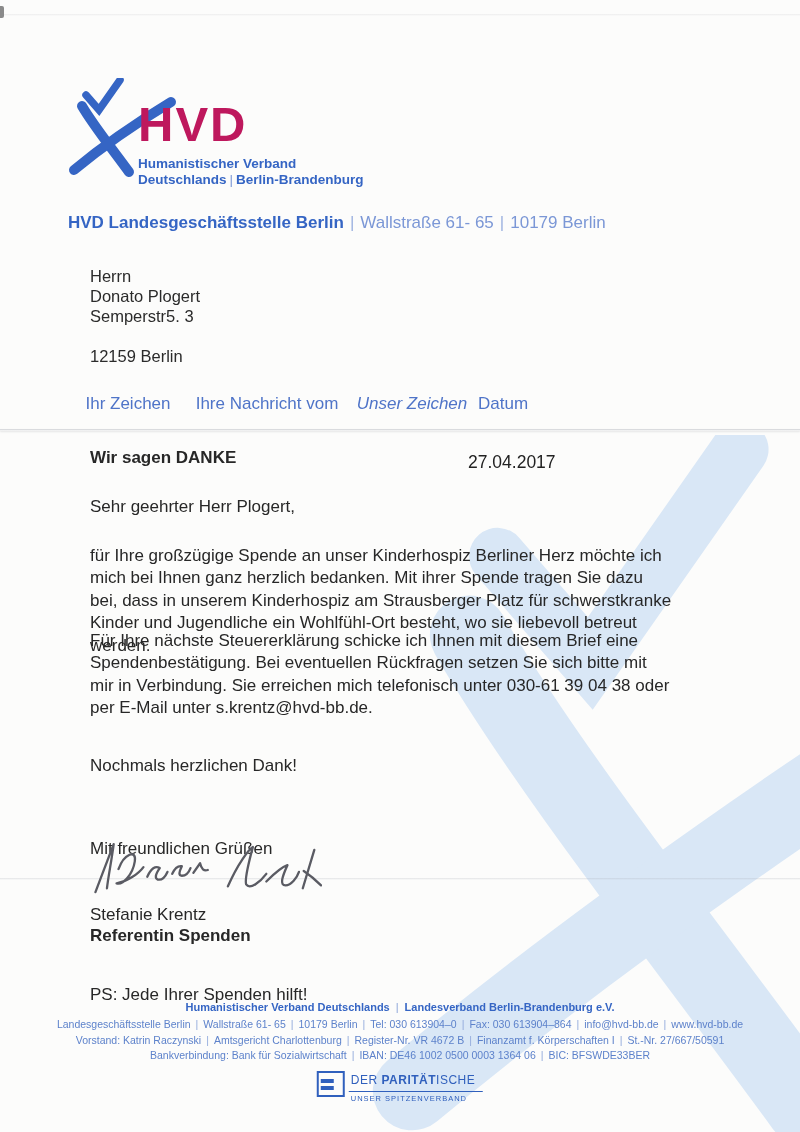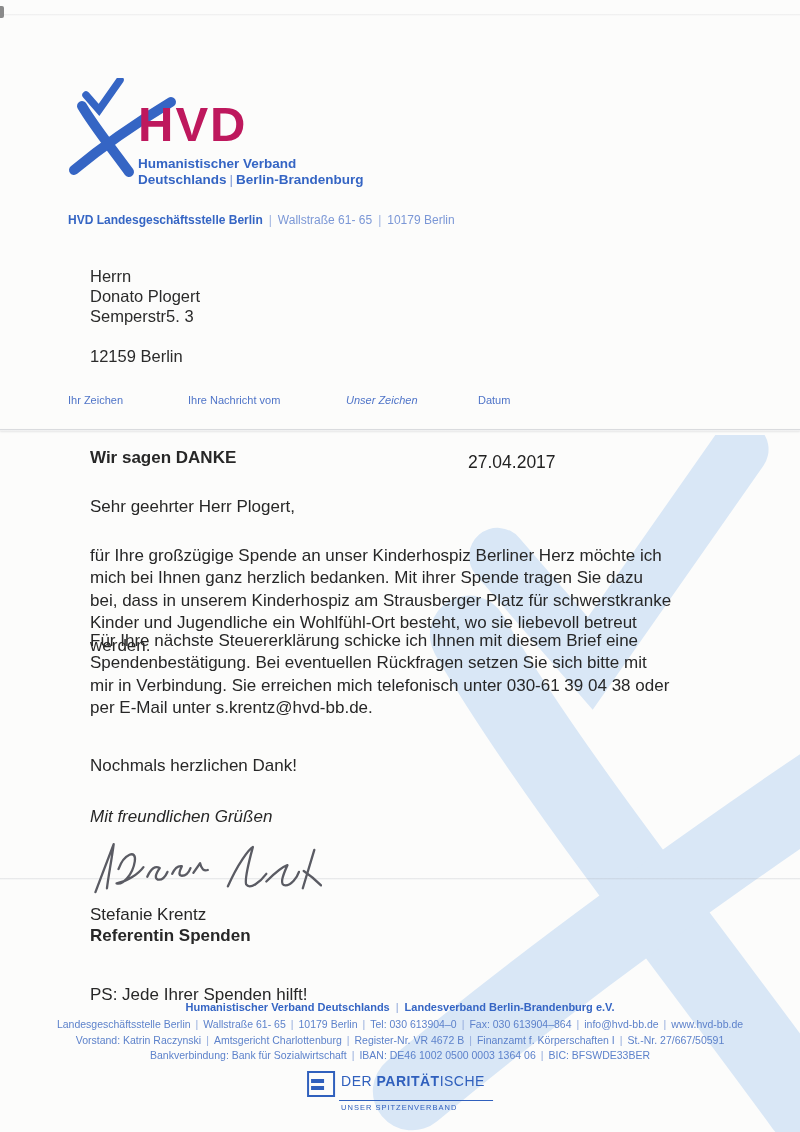--- a/index.html
+++ b/index.html
@@ -28,61 +28,61 @@
   
   .logo-figure{left:66px;top:78px;width:115px;height:105px;}
   .logo-figure path{stroke:#3565c4;fill:none;stroke-linecap:round;}
   .logo-text{left:138px;top:100px;line-height:1;}
   .logo-acronym{font-size:49px;font-weight:bold;color:#be185d;letter-spacing:2px;}
   .logo-sub{margin-top:7px;font-size:13.5px;font-weight:600;color:#3565c4;line-height:1.22;}
   .logo-sub .bold{font-weight:800;}
   .logo-sub .sep{font-weight:400;color:#7b97d6;padding:0 3px;}
 
   
-  .sender-line{left:68px;top:213px;font-size:12px;color:#7b97d6;}
+  .sender-line{left:68px;top:213px;font-size:17px;color:#7b97d6;}
   .sender-line .bold{font-weight:bold;color:#3565c4;}
   .sender-line .sep{padding:0 6px;color:#9db2e0;}
 
   
   .recipient{left:90px;top:266px;font-size:16.5px;line-height:20px;color:#2b2b2b;}
   .recipient .city{margin-top:20px;}
 
   
-  .ref-row{left:68px;top:394px;display:flex;font-size:11px;color:#4f74c8;}
+  .ref-row{left:68px;top:394px;display:flex;font-size:17px;color:#4f74c8;text-align:center;}
   .ref-col1{width:120px;}.ref-col2{width:158px;}.ref-col3{width:132px;font-style:italic;}
   .ref-date{left:468px;top:407px;font-size:17.5px;color:#222;margin-top:45px;}
 
   
   .body-text{left:90px;font-size:17px;line-height:22.4px;color:#272727;white-space:pre-line;}
   .subject{top:447px;font-weight:bold;text-align:center;}
   .salutation{top:496px;}
   .para1{top:545px;}
   .para2{top:630px;}
   .thanks{top:755px;}
-  .closing{top:806px;font-style:italic;}
+  .closing{top:838px;}
   .signer-name{top:904px;}
   .signer-title{top:925px;font-weight:bold;}
   .ps{top:984px;}
 
   .signature{left:82px;top:833px;width:240px;height:74px;}
   .signature path{stroke:#5a5b63;stroke-width:2.4;fill:none;stroke-linecap:round;stroke-linejoin:round;}
 
   
   .footer-org{top:1001px;left:0;width:100%;text-align:center;font-size:11px;font-weight:bold;color:#3565c4;}
   .footer-org .sep{font-weight:400;color:#8aa3d8;padding:0 6px;}
   .footer-line{left:0;width:100%;text-align:center;font-size:10.5px;color:#5d82cb;}
   .f1{top:1018px;}.f2{top:1034px;}.f3{top:1049px;}
   .footer-line .sep{padding:0 5px;color:#93abdd;}
 
   
   .partner{top:1071px;left:50%;transform:translateX(-50%);display:flex;align-items:flex-start;}
   .partner-square{width:22px;height:22px;border:2px solid #3060bd;display:flex;flex-direction:column;justify-content:center;gap:3px;padding-left:2px;}
   .partner-square .bar{width:13px;height:4px;background:#3060bd;}
   .partner-textblock{margin-left:4px;}
-  .partner-title{font-size:14px;color:#3060bd;letter-spacing:.5px;border-bottom:1.5px solid #3060bd;padding:2px 8px 11px 2px;}
+  .partner-title{font-size:12px;color:#3060bd;letter-spacing:.5px;border-bottom:1.5px solid #3060bd;padding:2px 8px 4px 2px;}
   .partner-title .bold{font-weight:bold;}
   .partner-sub{font-size:7.5px;color:#3060bd;letter-spacing:1px;margin-top:2px;padding-left:2px;}
 </style>
 </head>
 <body>
 
 <div class="page">
 
   <svg class="abs watermark" viewBox="0 0 115 105" preserveAspectRatio="xMidYMid meet" aria-hidden="true">
     <path d="M 20 17 L 33 32 L 54 2" stroke-width="8"></path>

